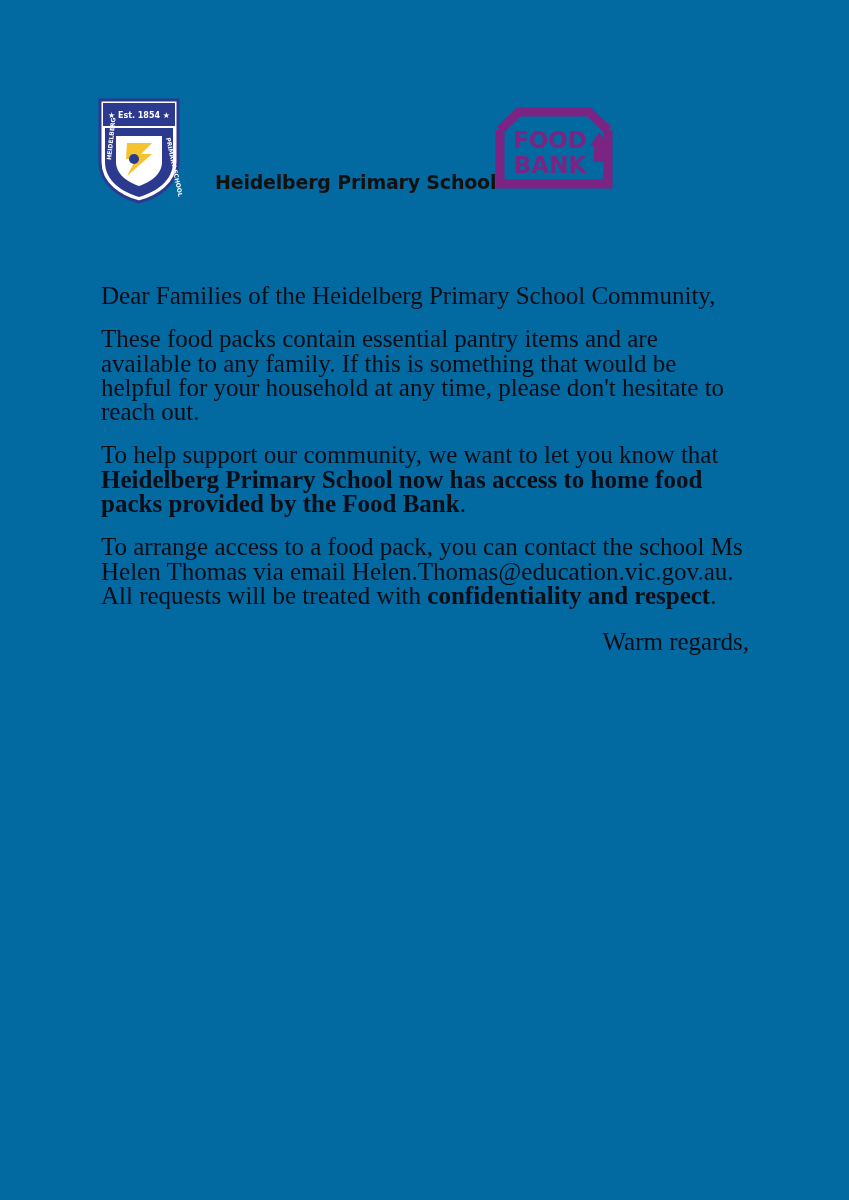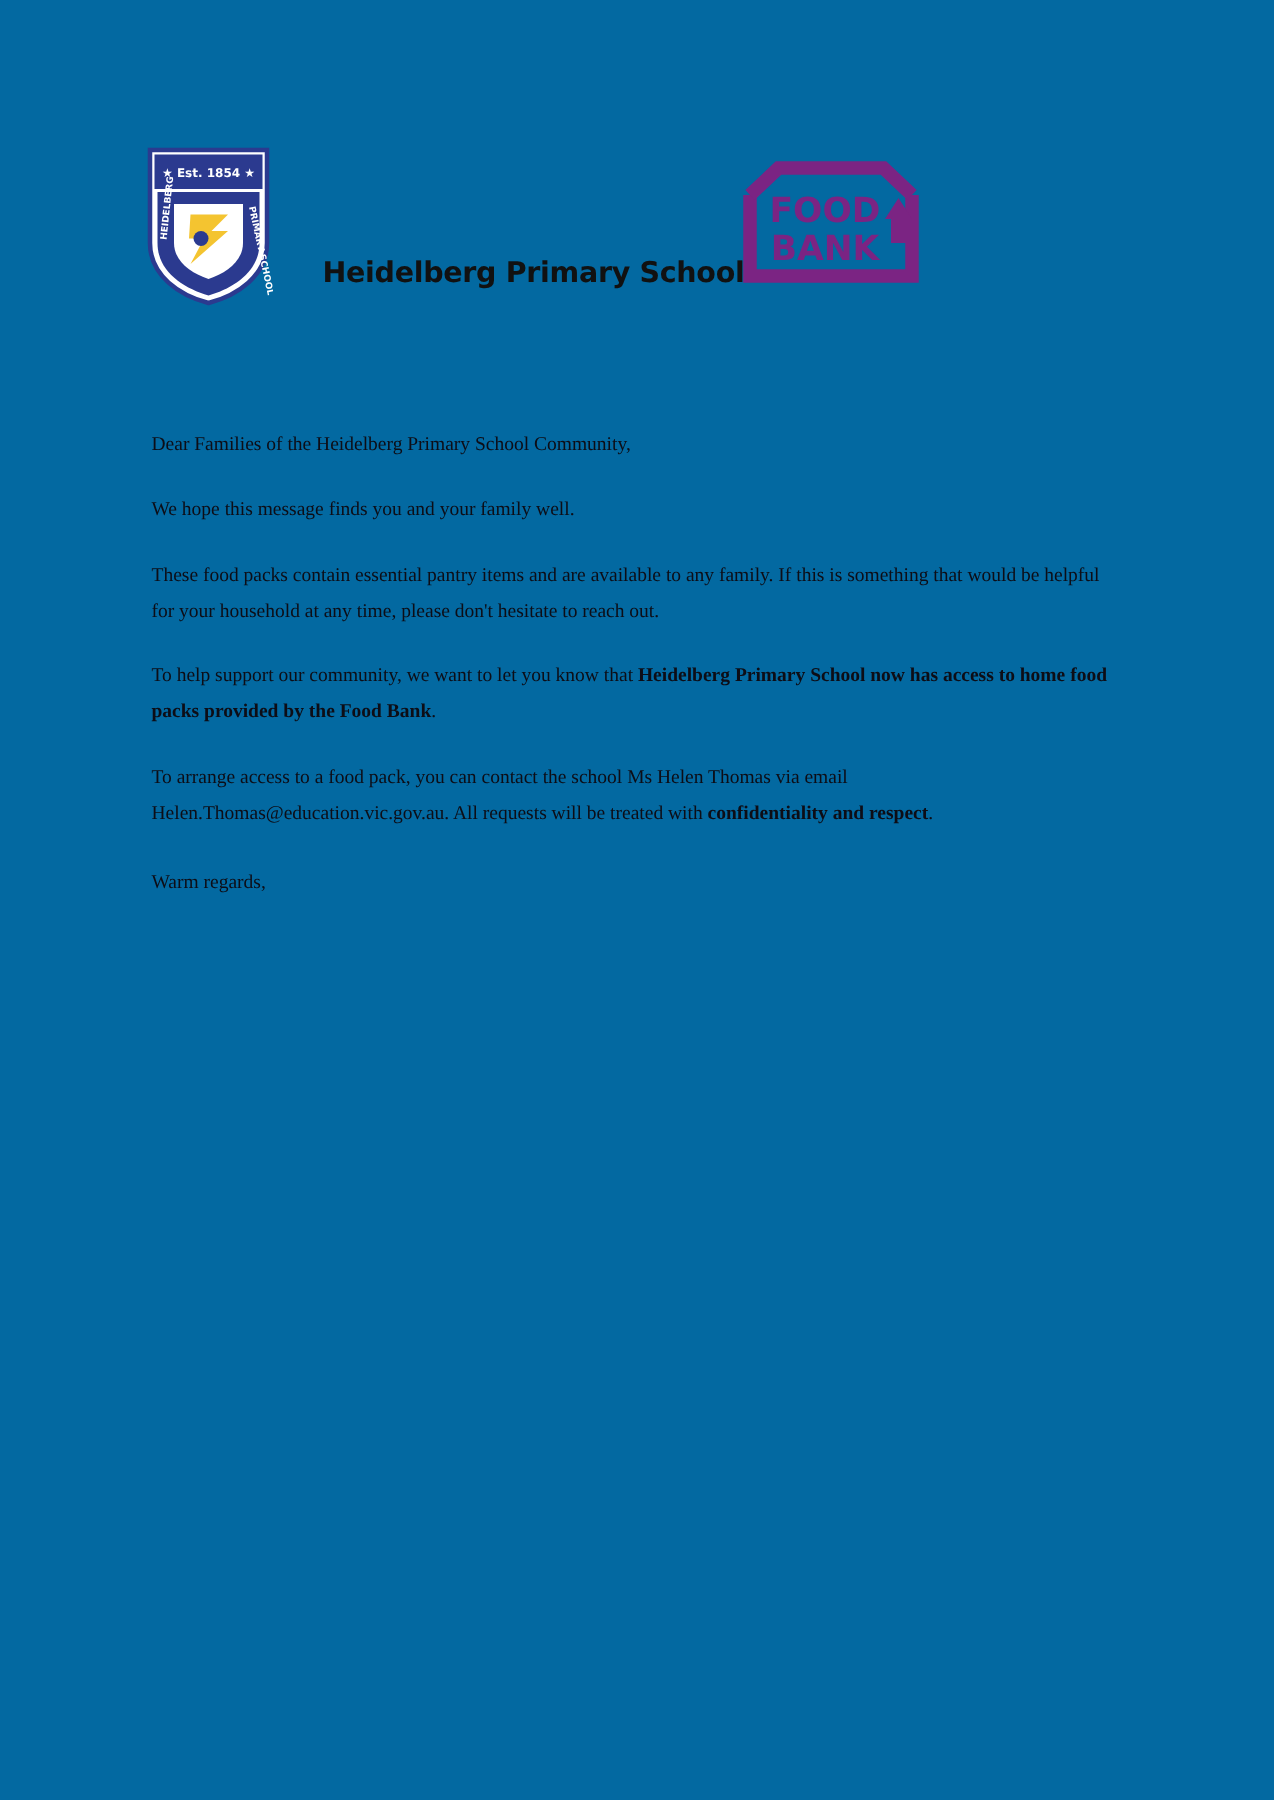--- a/index.html
+++ b/index.html
@@ -62,34 +62,34 @@
     height: 86px;
   }
   .foodbank svg { display: block; }
 
   
   .letter {
     position: absolute;
     left: 101px;
     top: 284px;
     width: 648px;
-    font-size: 13px;
+    font-size: 25px;
     line-height: 24.3px;
     color: #0d0d16;
   }
   .letter p {
     margin: 0 0 19px 0;
   }
   .letter b {
     font-weight: bold;
   }
   .sig {
     margin-top: 22px;
   }
-  .sig div { white-space: nowrap; }
+  .sig div { white-space: nowrap; text-align: right; }
 </style>
 </head>
 <body>
 
 <div class="page">
 
   <div class="header">
 
     <div class="crest">
       <svg width="86" height="110" viewBox="0 0 86 110" xmlns="http://www.w3.org/2000/svg">
@@ -124,21 +124,20 @@
         <text x="55" y="42" text-anchor="middle" font-family="DejaVu Sans, sans-serif" font-size="23" font-weight="bold" fill="#7b2483">FOOD</text>
         <text x="55" y="67" text-anchor="middle" font-family="DejaVu Sans, sans-serif" font-size="23" font-weight="bold" fill="#7b2483">BANK</text>
       </svg>
     </div>
   </div>
 
   <div class="letter">
 
     <p>Dear Families of the Heidelberg Primary School Community,</p>
 
-    <p>We hope this message finds you and your family well.</p>
 
     <p>These food packs contain essential pantry items and are available to any family. If this is something that would be helpful for your household at any time, please don't hesitate to reach out.</p>
 
     <p><span>To help support our community, we want to let you know that </span><b>Heidelberg Primary School now has access to home food packs provided by the Food Bank</b><span>.</span></p>
 
     <p><span>To arrange access to a food pack, you can contact the school Ms Helen Thomas via email Helen.Thomas@education.vic.gov.au. All requests will be treated with </span><b>confidentiality and respect</b><span>.</span></p>
 
 
     <div class="sig">
       <div>Warm regards,</div>

